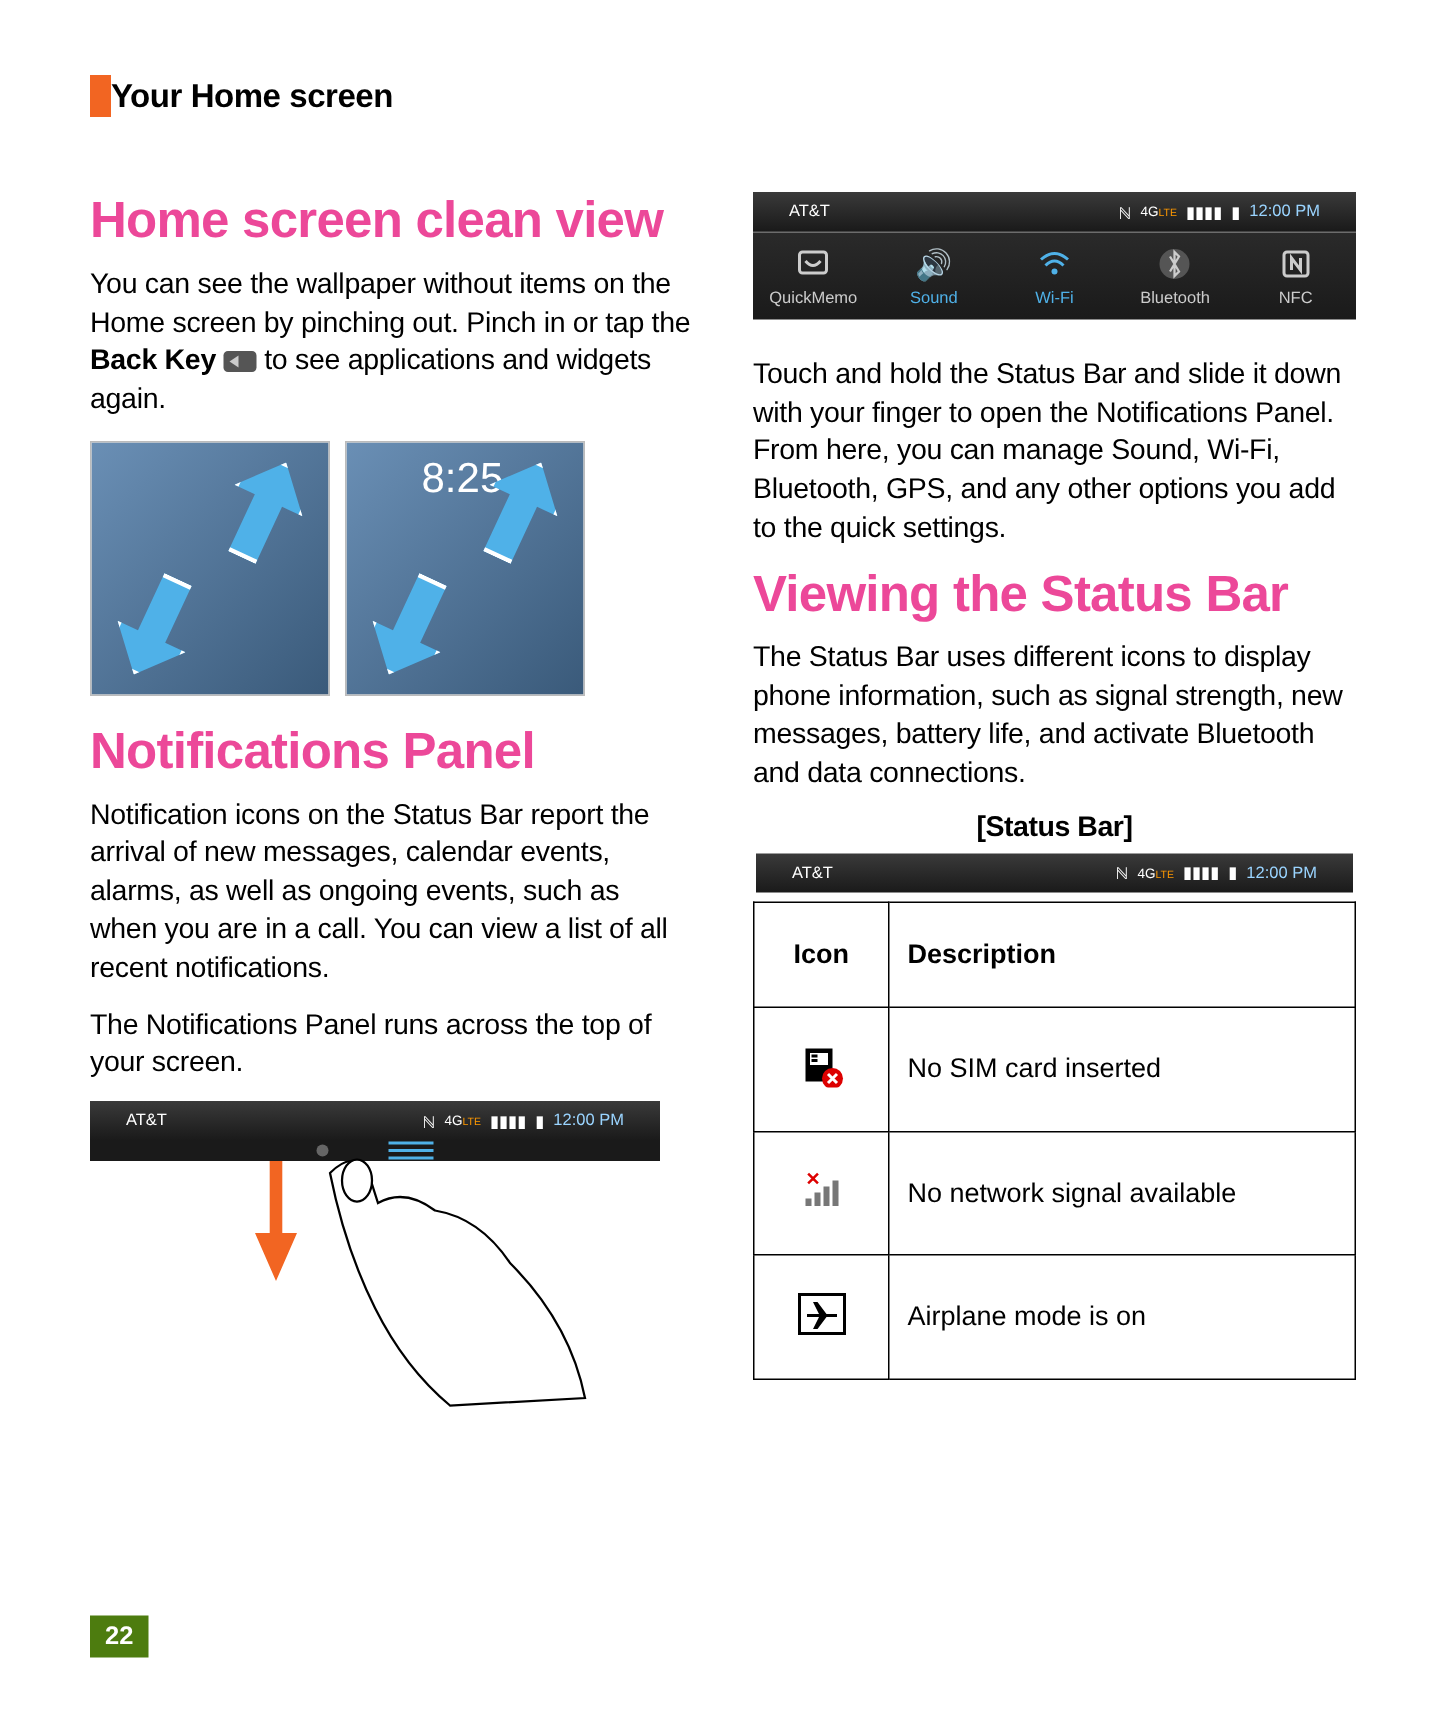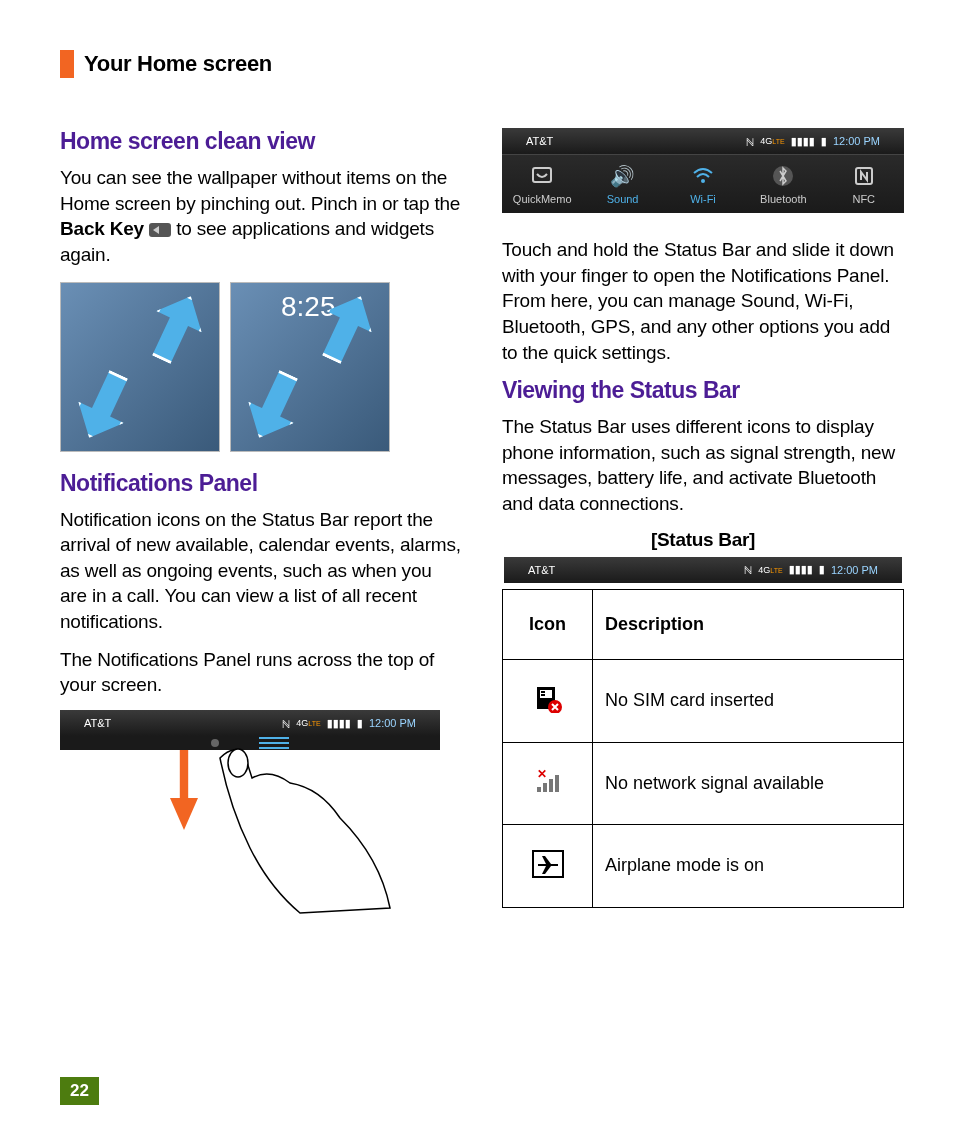--- a/index.html
+++ b/index.html
@@ -5,26 +5,26 @@
   * { box-sizing: border-box; margin: 0; padding: 0; }
   body {
     width: 954px;
     height: 1145px;
     background: #fff;
     font-family: "Helvetica Neue", Arial, sans-serif;
     position: relative;
     padding: 50px 50px 40px 60px;
     color: #000;
   }
-  .header { display:flex; align-items:center; gap:10px; margin-bottom:50px; }
+  .header { display:flex; align-items:center; margin-bottom:50px; }
   .orange-bar { width:14px; height:28px; background:#f26522; }
   .header-title { font-size:22px; font-weight:bold; font-family: Arial, sans-serif; font-stretch: condensed; letter-spacing:-0.3px;}
   .columns { display:flex; gap:40px; }
   .col { flex:1; }
-  h2.orange { color:#4c1d95; font-size:23px; font-weight:600; margin-bottom:10px; font-family: "Helvetica Neue Condensed", Arial, sans-serif; letter-spacing:-0.5px;}
+  h2.orange { color:#ec4899; font-size:34px; font-weight:600; margin-bottom:10px; font-family: "Helvetica Neue Condensed", Arial, sans-serif; letter-spacing:-0.5px;}
   p.body { font-size:19px; line-height:1.35; margin-bottom:12px; font-family:"Helvetica Neue", Arial, sans-serif; font-weight:300; letter-spacing:-0.2px;}
   strong { font-weight:700; }
   .back-key-icon {
     display:inline-block; width:22px; height:14px; background:#555; border-radius:3px;
     vertical-align:middle; position:relative;
   }
   .back-key-icon::before {
     content:""; position:absolute; left:4px; top:3px; width:0;height:0;
     border-right:6px solid #ccc; border-top:4px solid transparent; border-bottom:4px solid transparent;
   }
@@ -124,21 +124,21 @@
         <div class="arrow-down" style="bottom:10px; left:18px; transform:rotate(25deg);"></div>
       </div>
       <div class="shot">
         <div class="clock-widget">8:25</div>
         <div class="arrow-down" style="top:10px; right:18px; transform:rotate(205deg);"></div>
         <div class="arrow-up" style="bottom:10px; left:18px; transform:rotate(205deg);"></div>
       </div>
     </div>
 
     <h2 class="orange">Notifications Panel</h2>
-    <p class="body">Notification icons on the Status Bar report the arrival of new available, calendar events, alarms, as well as ongoing events, such as when you are in a call. You can view a list of all recent notifications.</p>
+    <p class="body">Notification icons on the Status Bar report the arrival of new messages, calendar events, alarms, as well as ongoing events, such as when you are in a call. You can view a list of all recent notifications.</p>
     <p class="body">The Notifications Panel runs across the top of your screen.</p>
 
     <div class="swipe-fig">
       <div class="status-bar">
         <span>AT&amp;T</span>
         <span class="right">
           <span class="sb-icon">ℕ</span>
           <span class="sb-icon" style="font-size:9px;">4G<span style="font-size:7px;color:#f90;">LTE</span></span>
           <span class="sb-icon">▮▮▮▮</span>
           <span class="sb-icon">▮</span>

